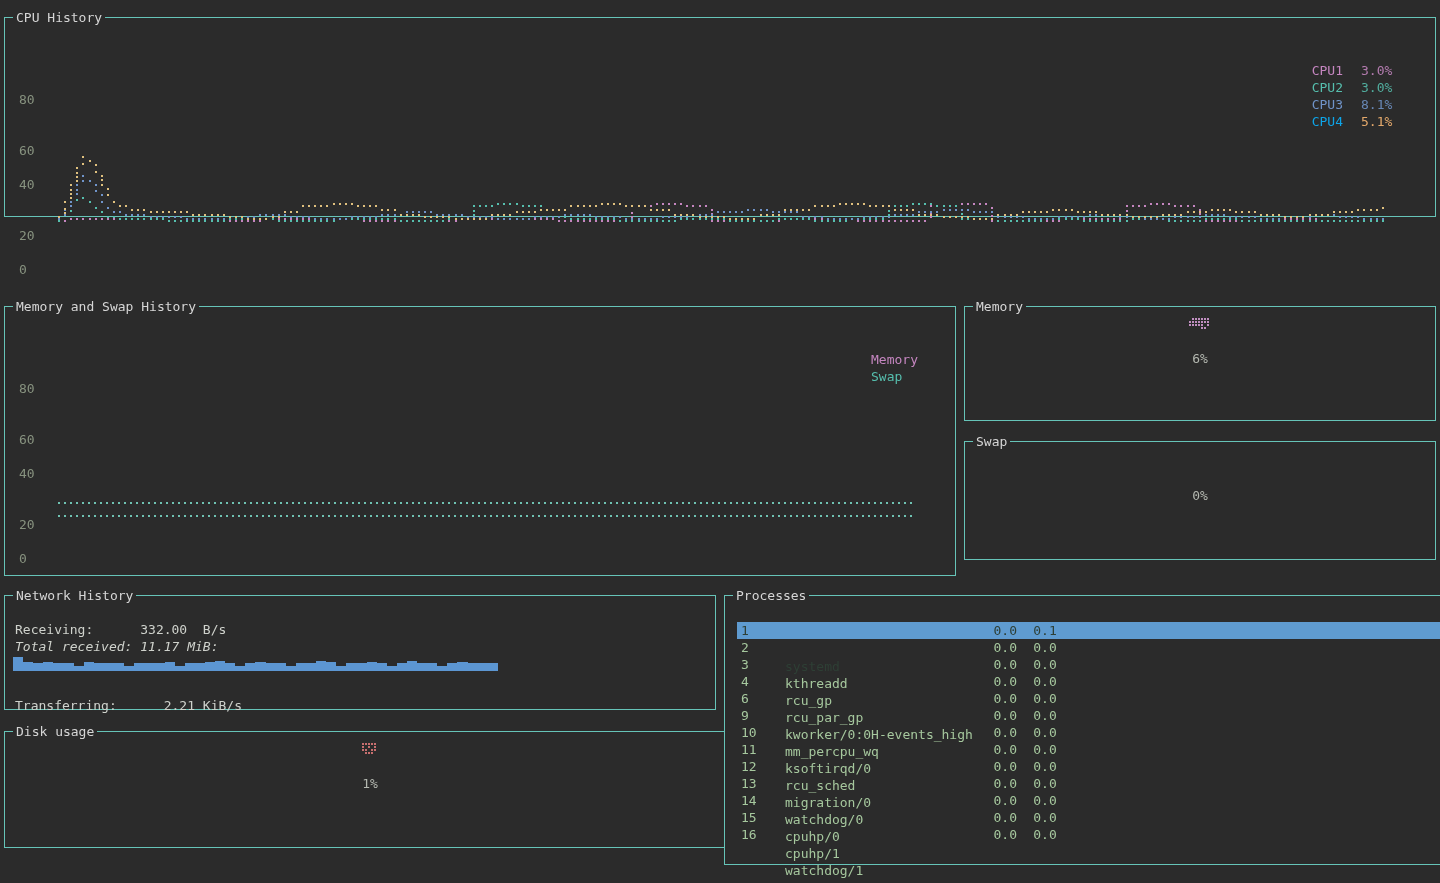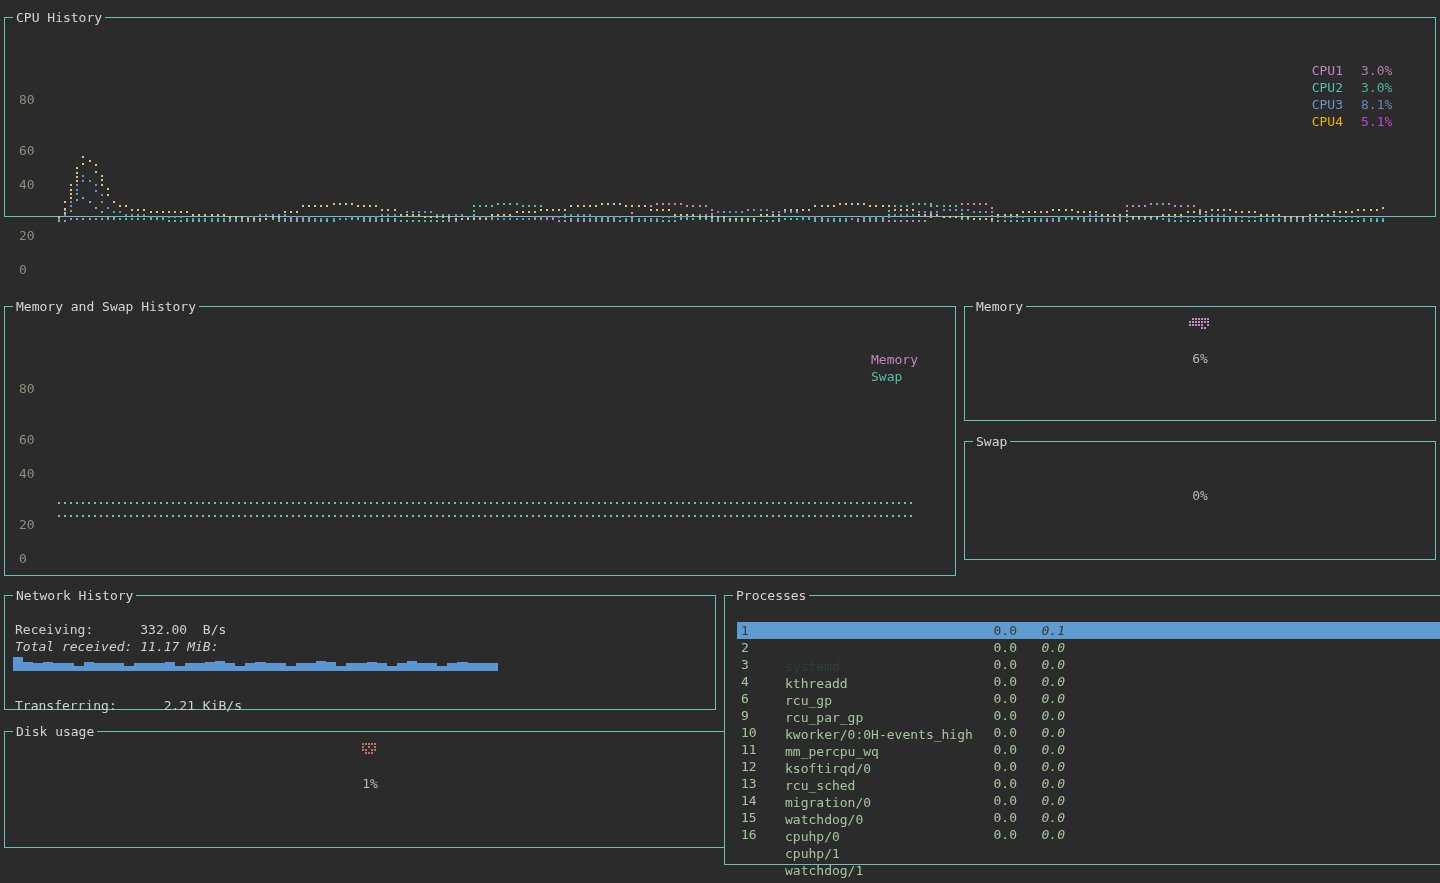--- a/index.html
+++ b/index.html
@@ -16,21 +16,21 @@
   .gauge{position:absolute;left:50%;transform:translateX(-50%);}
   .pct{position:absolute;left:0;right:0;text-align:center;color:#b4b8b0;}
   .net-line{position:absolute;left:10px;white-space:pre;color:#cfd2cc;}
   .proc-table{position:absolute;left:12px;top:9px;right:2px;}
   .prow{position:relative;height:17px;line-height:17px;white-space:pre;color:#a6c89e;}
   .prow.head{color:#a6c89e;}
   .prow.sel{background:#5f9bd0;color:#2e3f35;}
   .c-pid{position:absolute;left:4px;width:44px;}
   .c-cmd{position:absolute;left:48px;width:196px;margin-top:36px;}
   .c-cpu{position:absolute;left:230px;width:50px;text-align:right;}
-  .c-mem{position:absolute;left:288px;width:40px;text-align:right;font-style:italic;}
+  .c-mem{position:absolute;left:288px;width:40px;text-align:center;}
   .spacer-row{height:17px;}
 </style>
 </head>
 <body>
 
 <div class="panel" id="p-cpu" style="left:4px;top:17px;width:1432px;height:200px;">
   <span class="panel-title">CPU History</span>
   <div class="ticks" id="cpu-ticks">
       <span style="left:14px;top:27px">80</span>
       <span style="left:14px;top:78px">60</span>
@@ -951,21 +951,21 @@
       <rect x="1352.3" y="191.3" width="2" height="2" fill="#dfc07e"></rect>
       <rect x="1358.4" y="191.3" width="2" height="2" fill="#dfc07e"></rect>
       <rect x="1364.5" y="191.3" width="2" height="2" fill="#dfc07e"></rect>
       <rect x="1370.6" y="191.3" width="2" height="2" fill="#dfc07e"></rect>
       <rect x="1376.7" y="189.1" width="2" height="2" fill="#dfc07e"></rect>
     </svg>
   <div class="legend" id="cpu-legend" style="top:44px;right:36px;">
       <div class="leg-row"><span class="leg-label" style="color:#c586c0">CPU1</span><span class="leg-val" style="color:#c586c0">3.0%</span></div>
       <div class="leg-row"><span class="leg-label" style="color:#56bfae">CPU2</span><span class="leg-val" style="color:#56bfae">3.0%</span></div>
       <div class="leg-row"><span class="leg-label" style="color:#7094c9">CPU3</span><span class="leg-val" style="color:#7094c9">8.1%</span></div>
-      <div class="leg-row"><span class="leg-label" style="color:#eab308">CPU4</span><span class="leg-val" style="color:#d946ef">5.1%</span></div>
+      <div class="leg-row"><span class="leg-label" style="color:#0ea5e9">CPU4</span><span class="leg-val" style="color:#fdba74">5.1%</span></div>
     </div>
 </div>
 
 <div class="panel" id="p-memswap" style="left:4px;top:306px;width:952px;height:270px;">
   <span class="panel-title">Memory and Swap History</span>
   <div class="ticks" id="memswap-ticks">
       <span style="left:14px;top:27px">80</span>
       <span style="left:14px;top:78px">60</span>
       <span style="left:14px;top:112px">40</span>
       <span style="left:14px;top:163px">20</span>

